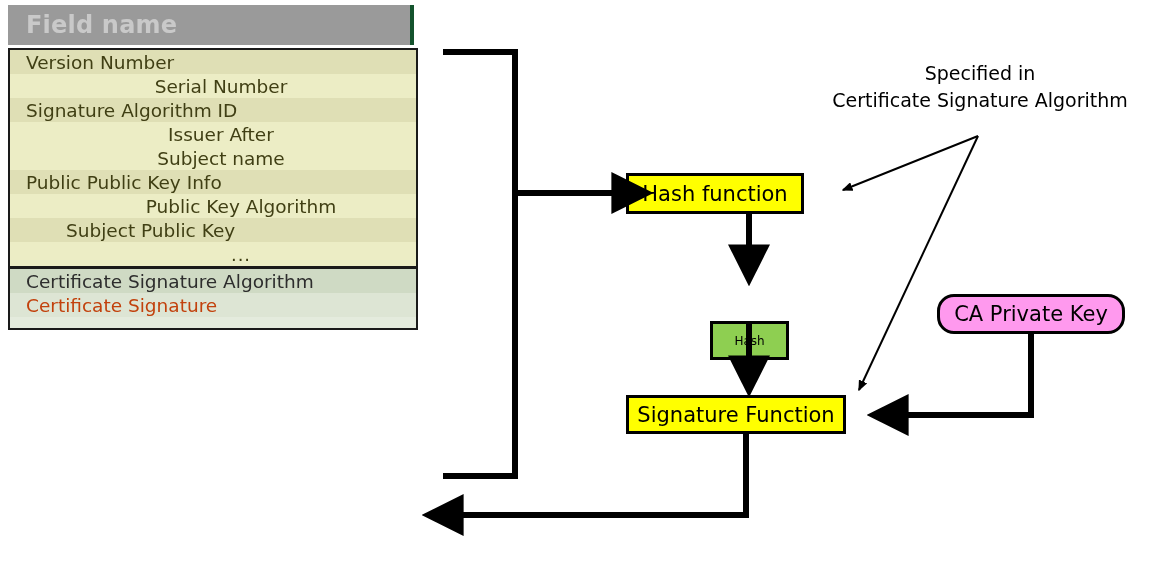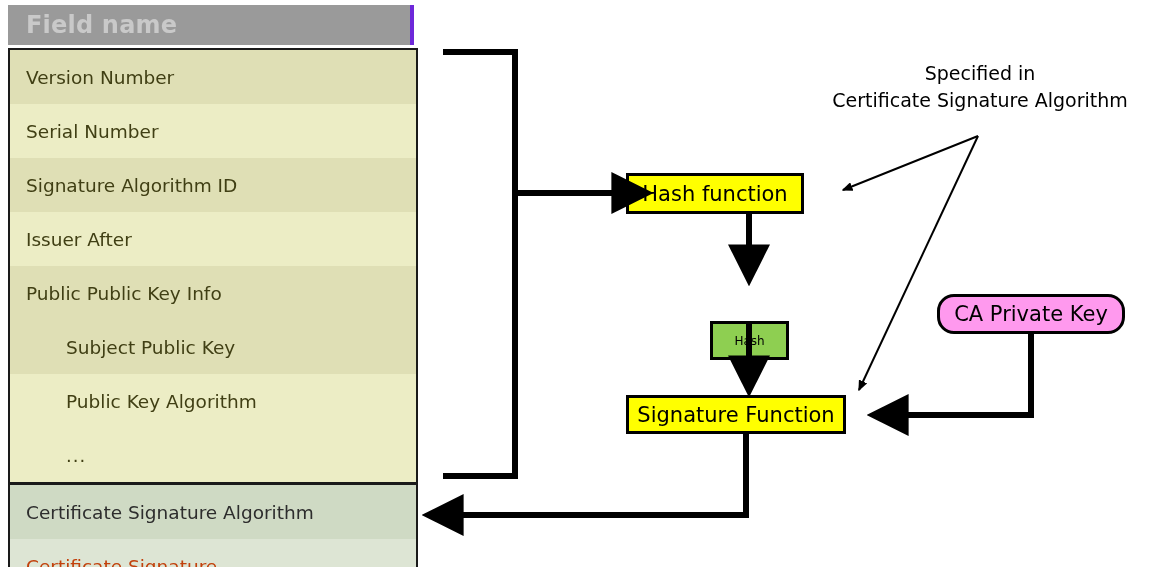--- a/index.html
+++ b/index.html
@@ -25,21 +25,21 @@
     top: 5px;
     width: 410px;
   }
   .table-header {
     position: absolute;
     left: 0px;
     top: 0px;
     width: 406px;
     height: 40px;
     background: #9a9a9a;
-    border-right: 4px solid #6d28d9;
+    border-right: 4px solid #14532d;
     box-sizing: border-box;
     display: flex;
     align-items: center;
   }
   .table-header-label {
     color: #c9c9c9;
     font-size: 24px;
     font-weight: bold;
     padding-left: 18px;
     letter-spacing: 0.2px;
@@ -47,31 +47,31 @@
   .table-body {
     position: absolute;
     left: 0px;
     top: 43px;
     width: 410px;
     border: 2px solid #1a1a1a;
     box-sizing: border-box;
     background: #e7e8c4;
   }
   .row {
-    height: 54px;
+    height: 24px;
     display: flex;
     align-items: center;
     box-sizing: border-box;
     color: #403f14;
     font-size: 18.5px;
     padding-left: 16px;
     white-space: nowrap;
   }
   .row.shade-a { background: #dfdfb5; }
-  .row.shade-b { background: #ecedc5; }
+  .row.shade-b { background: #ecedc5; justify-content: center; }
   .row.indent  { padding-left: 56px; }
   .row.dots    { padding-left: 56px; font-size: 18px; letter-spacing: 1px; }
   .sig-divider {
     height: 0px;
     border-top: 3px solid #1a1a1a;
   }
   .row.green-a { background: #cfdac4; color: #2d2d2d; }
   .row.green-b { background: #dde5d4; color: #c2410c; }
   .row.green-tail {
     background: #e4ebdd;
@@ -138,28 +138,31 @@
       </div>
       <div class="row shade-b">
         <span>Serial Number</span>
       </div>
       <div class="row shade-a">
         <span>Signature Algorithm ID</span>
       </div>
       <div class="row shade-b">
         <span>Issuer After</span>
       </div>
+      <div class="row shade-b">
+        <span>Subject name</span>
+      </div>
       <div class="row shade-a">
         <span>Public Public Key Info</span>
       </div>
+      <div class="row shade-b indent">
+        <span>Public Key Algorithm</span>
+      </div>
       <div class="row shade-a indent">
         <span>Subject Public Key</span>
-      </div>
-      <div class="row shade-b indent">
-        <span>Public Key Algorithm</span>
       </div>
       <div class="row shade-b dots">
         <span>...</span>
       </div>
 
       <div class="sig-divider"></div>
 
       <div class="row green-a">
         <span>Certificate Signature Algorithm</span>
       </div>

